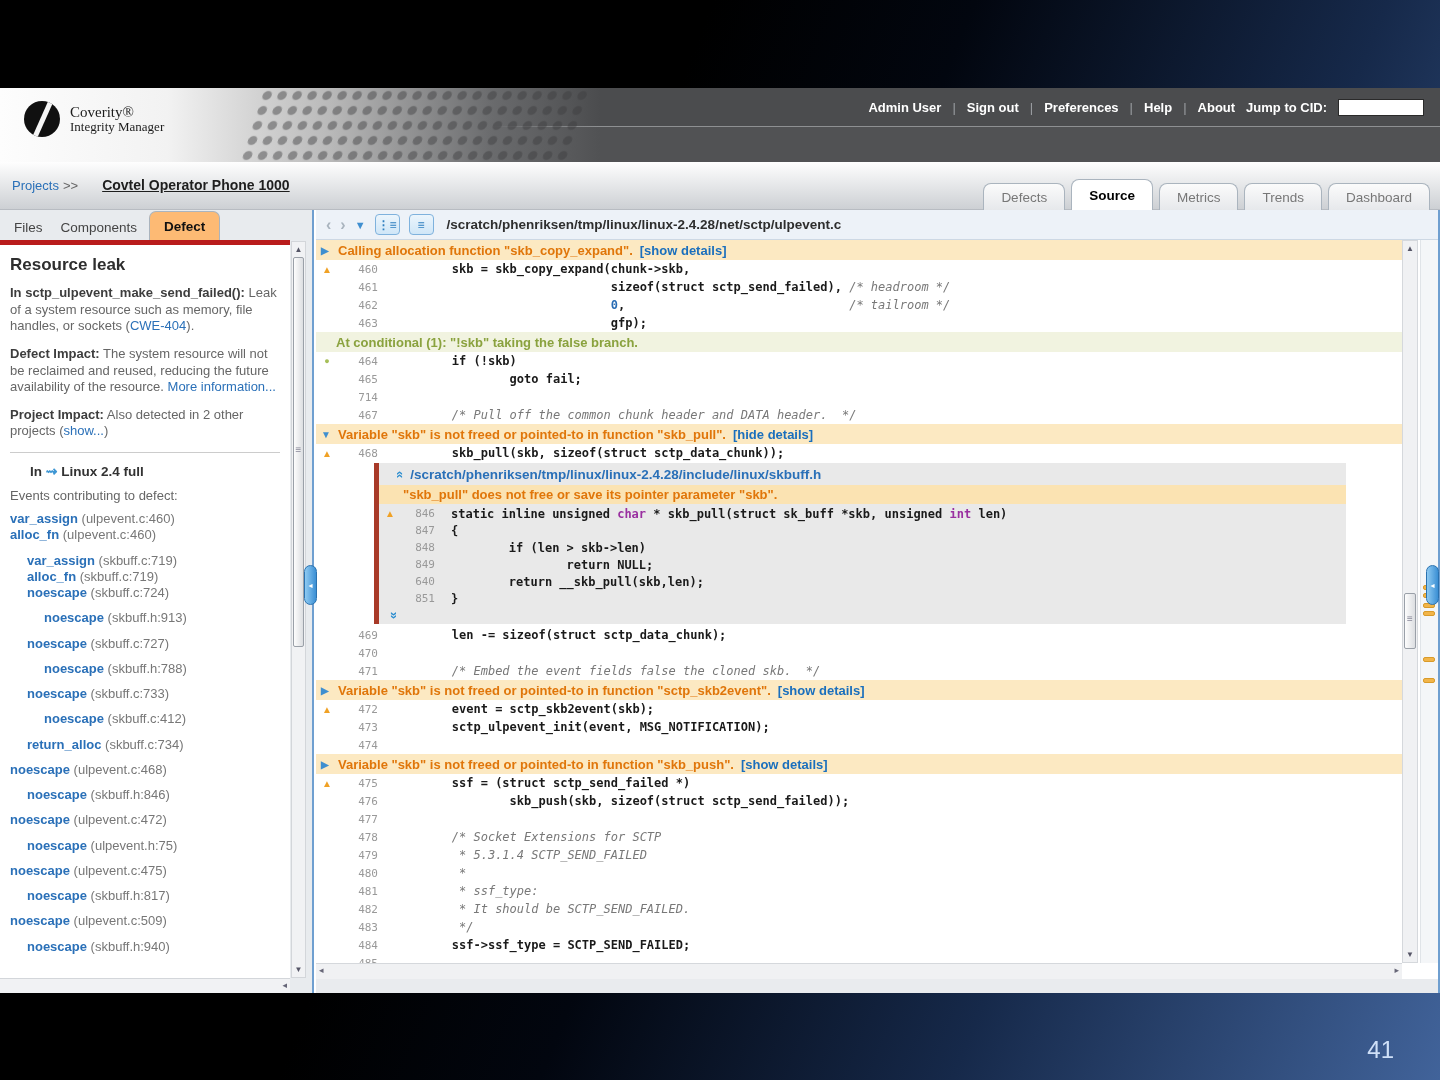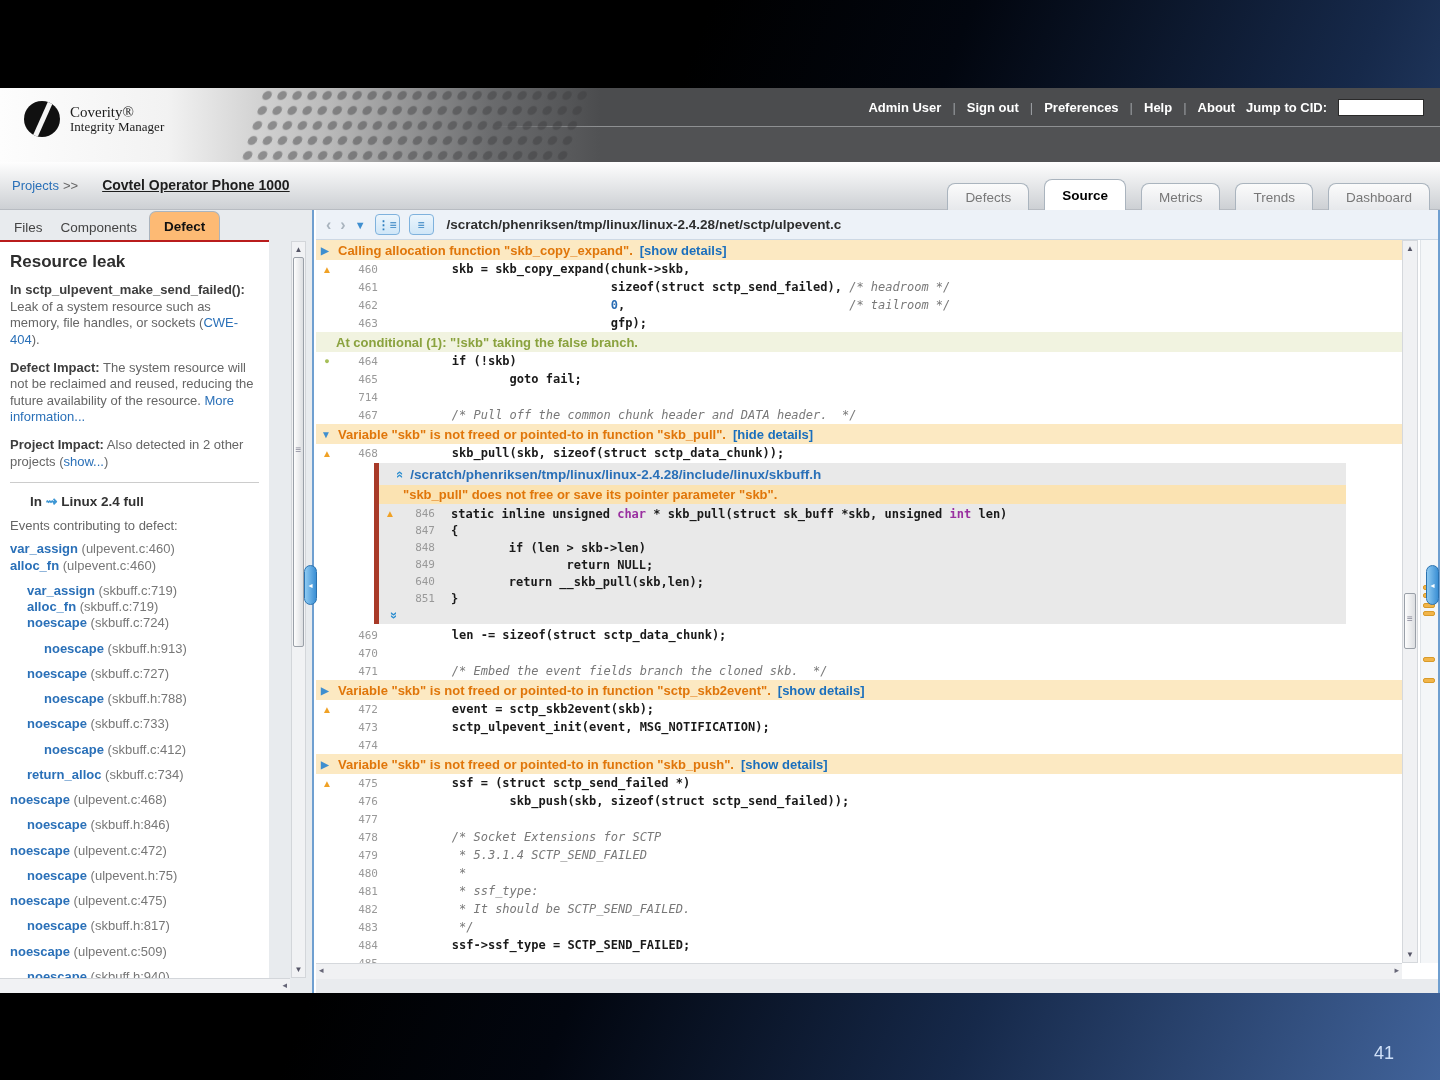--- a/index.html
+++ b/index.html
@@ -1,19 +1,19 @@
 <!DOCTYPE html>
 <html><head>
 <meta charset="utf-8">
 <style>
   *{margin:0;padding:0;box-sizing:border-box;}
   html,body{width:1440px;height:1080px;}
   body{position:relative;font-family:"Liberation Sans",sans-serif;background:#000;overflow:hidden;}
   .slide-bg{position:absolute;inset:0;background:linear-gradient(112deg,#000 38%,#02060f 52%,#16294a 74%,#41639a 100%);}
-  .page-num{position:absolute;right:46px;bottom:16px;color:#cfe0f8;font-size:18px;}
+  .page-num{position:absolute;right:46px;bottom:16px;color:#cfe0f8;font-size:24px;}
 
   
   .app{position:absolute;left:0;top:88px;width:1440px;height:905px;background:#fff;}
 
   
   .hdr-top{position:absolute;left:0;top:0;width:1440px;height:38px;background:#4b4c4e;}
   .hdr-nav{position:absolute;left:0;top:38px;width:1440px;height:36px;background:#515254;border-top:1px solid #8e9092;}
   .logo-wrap{position:absolute;left:0;top:0;width:600px;height:74px;
     background:linear-gradient(90deg,#fdfdfd 0%,#f2f2f2 28%,#b9b9b9 55%,#6a6b6d 82%,rgba(75,76,78,0) 100%);}
   .logo-halftone{position:absolute;left:250px;top:0;width:330px;height:74px;opacity:.45;
@@ -32,31 +32,31 @@
   .mainnav{position:absolute;right:16px;top:38px;height:36px;display:flex;align-items:center;gap:30px;}
   .mainnav a{color:#fff;font-weight:bold;font-size:14.5px;text-decoration:none;}
   .mainnav a.active{border:1px solid #7fb2e4;background:#2f66a2;border-radius:4px;padding:3px 9px;}
 
   
   .crumbbar{position:absolute;left:0;top:74px;width:1440px;height:48px;background:linear-gradient(#fefefe,#cdd0d4);border-bottom:1px solid #b8bcc2;}
   .crumb{position:absolute;left:12px;top:15px;font-size:13px;color:#555;}
   .crumb a{color:#2a70b8;text-decoration:none;}
   .crumb .sep{margin:0 4px;color:#666;}
   .crumb b{font-size:14px;color:#1e1e1e;margin-left:20px;text-decoration:underline;}
-  .vtabs{position:absolute;right:10px;bottom:-1px;display:flex;gap:15px;align-items:flex-end;padding-left:21px;}
+  .vtabs{position:absolute;right:10px;bottom:-1px;display:flex;gap:6px;align-items:flex-end;padding-left:21px;}
   .tab{height:27px;line-height:27px;padding:0 17px;border:1px solid #aab4be;border-bottom:none;border-radius:8px 8px 0 0;
        background:linear-gradient(#fbfbfb,#e6e8eb);color:#777;font-size:13.5px;cursor:default;}
   .tab.active{background:#fff;color:#000;font-weight:bold;height:31px;line-height:31px;}
 
   
   .lpanel{position:absolute;left:0;top:122px;width:314px;height:783px;background:#e8ebee;border-right:2px solid #6f9fd0;}
   .ltabs{position:absolute;left:8px;top:1px;display:flex;align-items:flex-end;gap:6px;}
   .ltab{height:24px;line-height:24px;padding:0 6px;font-size:13.5px;color:#444;}
   .ltab.boxed{border:1px solid #aab4be;border-bottom:none;border-radius:7px 7px 0 0;background:#fdba74;font-weight:bold;color:#111;height:29px;line-height:29px;padding:0 14px;}
-  .lcontent{position:absolute;left:0;top:30px;width:269px;height:753px;background:#fff;border-top:2px solid #b91c1c;padding:8px 6px 6px 10px;overflow:hidden;}
+  .lcontent{position:absolute;left:0;top:30px;width:290px;height:753px;background:#fff;border-top:5px solid #b91c1c;padding:8px 6px 6px 10px;overflow:hidden;}
   .lscroll{position:absolute;left:291px;top:31px;width:15px;height:737px;background:#f1f2f4;border:1px solid #d3d6da;}
   .lhstrip{position:absolute;left:0;top:768px;width:290px;height:15px;background:#f1f2f4;border-top:1px solid #d3d6da;}
   .defect-title{font-size:17px;font-weight:bold;color:#2e2e2e;margin:2px 0 10px;}
   .lcontent p{font-size:13px;color:#666;line-height:1.28;margin-bottom:11px;}
   .lcontent strong{color:#3d3d3d;}
   .lcontent a{color:#2a70b8;text-decoration:none;}
   .lcontent hr{border:none;border-top:1px solid #ccc;margin:12px 4px 10px 0;}
   .snapshot{font-size:13.5px;font-weight:bold;color:#333;margin-bottom:9px;padding-left:20px;}
   .snap-icon{color:#3f97d4;font-size:14px;}
   .events-header{font-size:13px;color:#666;margin-bottom:8px;}
@@ -355,21 +355,21 @@
           <span class="lcode"><span class="seg-code">        len -= sizeof(struct sctp_data_chunk);</span></span>
         </div>
         <div class="crow">
           <span class="gut"></span>
           <span class="lnum">470</span>
           <span class="lcode"></span>
         </div>
         <div class="crow">
           <span class="gut"></span>
           <span class="lnum">471</span>
-          <span class="lcode"><span class="seg-cmt">        /* Embed the event fields branch the cloned skb.  */</span></span>
+          <span class="lcode"><span class="seg-cmt">        /* Embed the event fields false the cloned skb.  */</span></span>
         </div>
         <div class="banner orange">
           <span class="bicon">▶</span>
           <span class="btext">Variable "skb" is not freed or pointed-to in function "sctp_skb2event".</span>
           <a class="blink">[show details]</a>
         </div>
         <div class="crow">
           <span class="gut warn">▲</span>
           <span class="lnum">472</span>
           <span class="lcode"><span class="seg-code">        event = sctp_skb2event(skb);</span></span>

